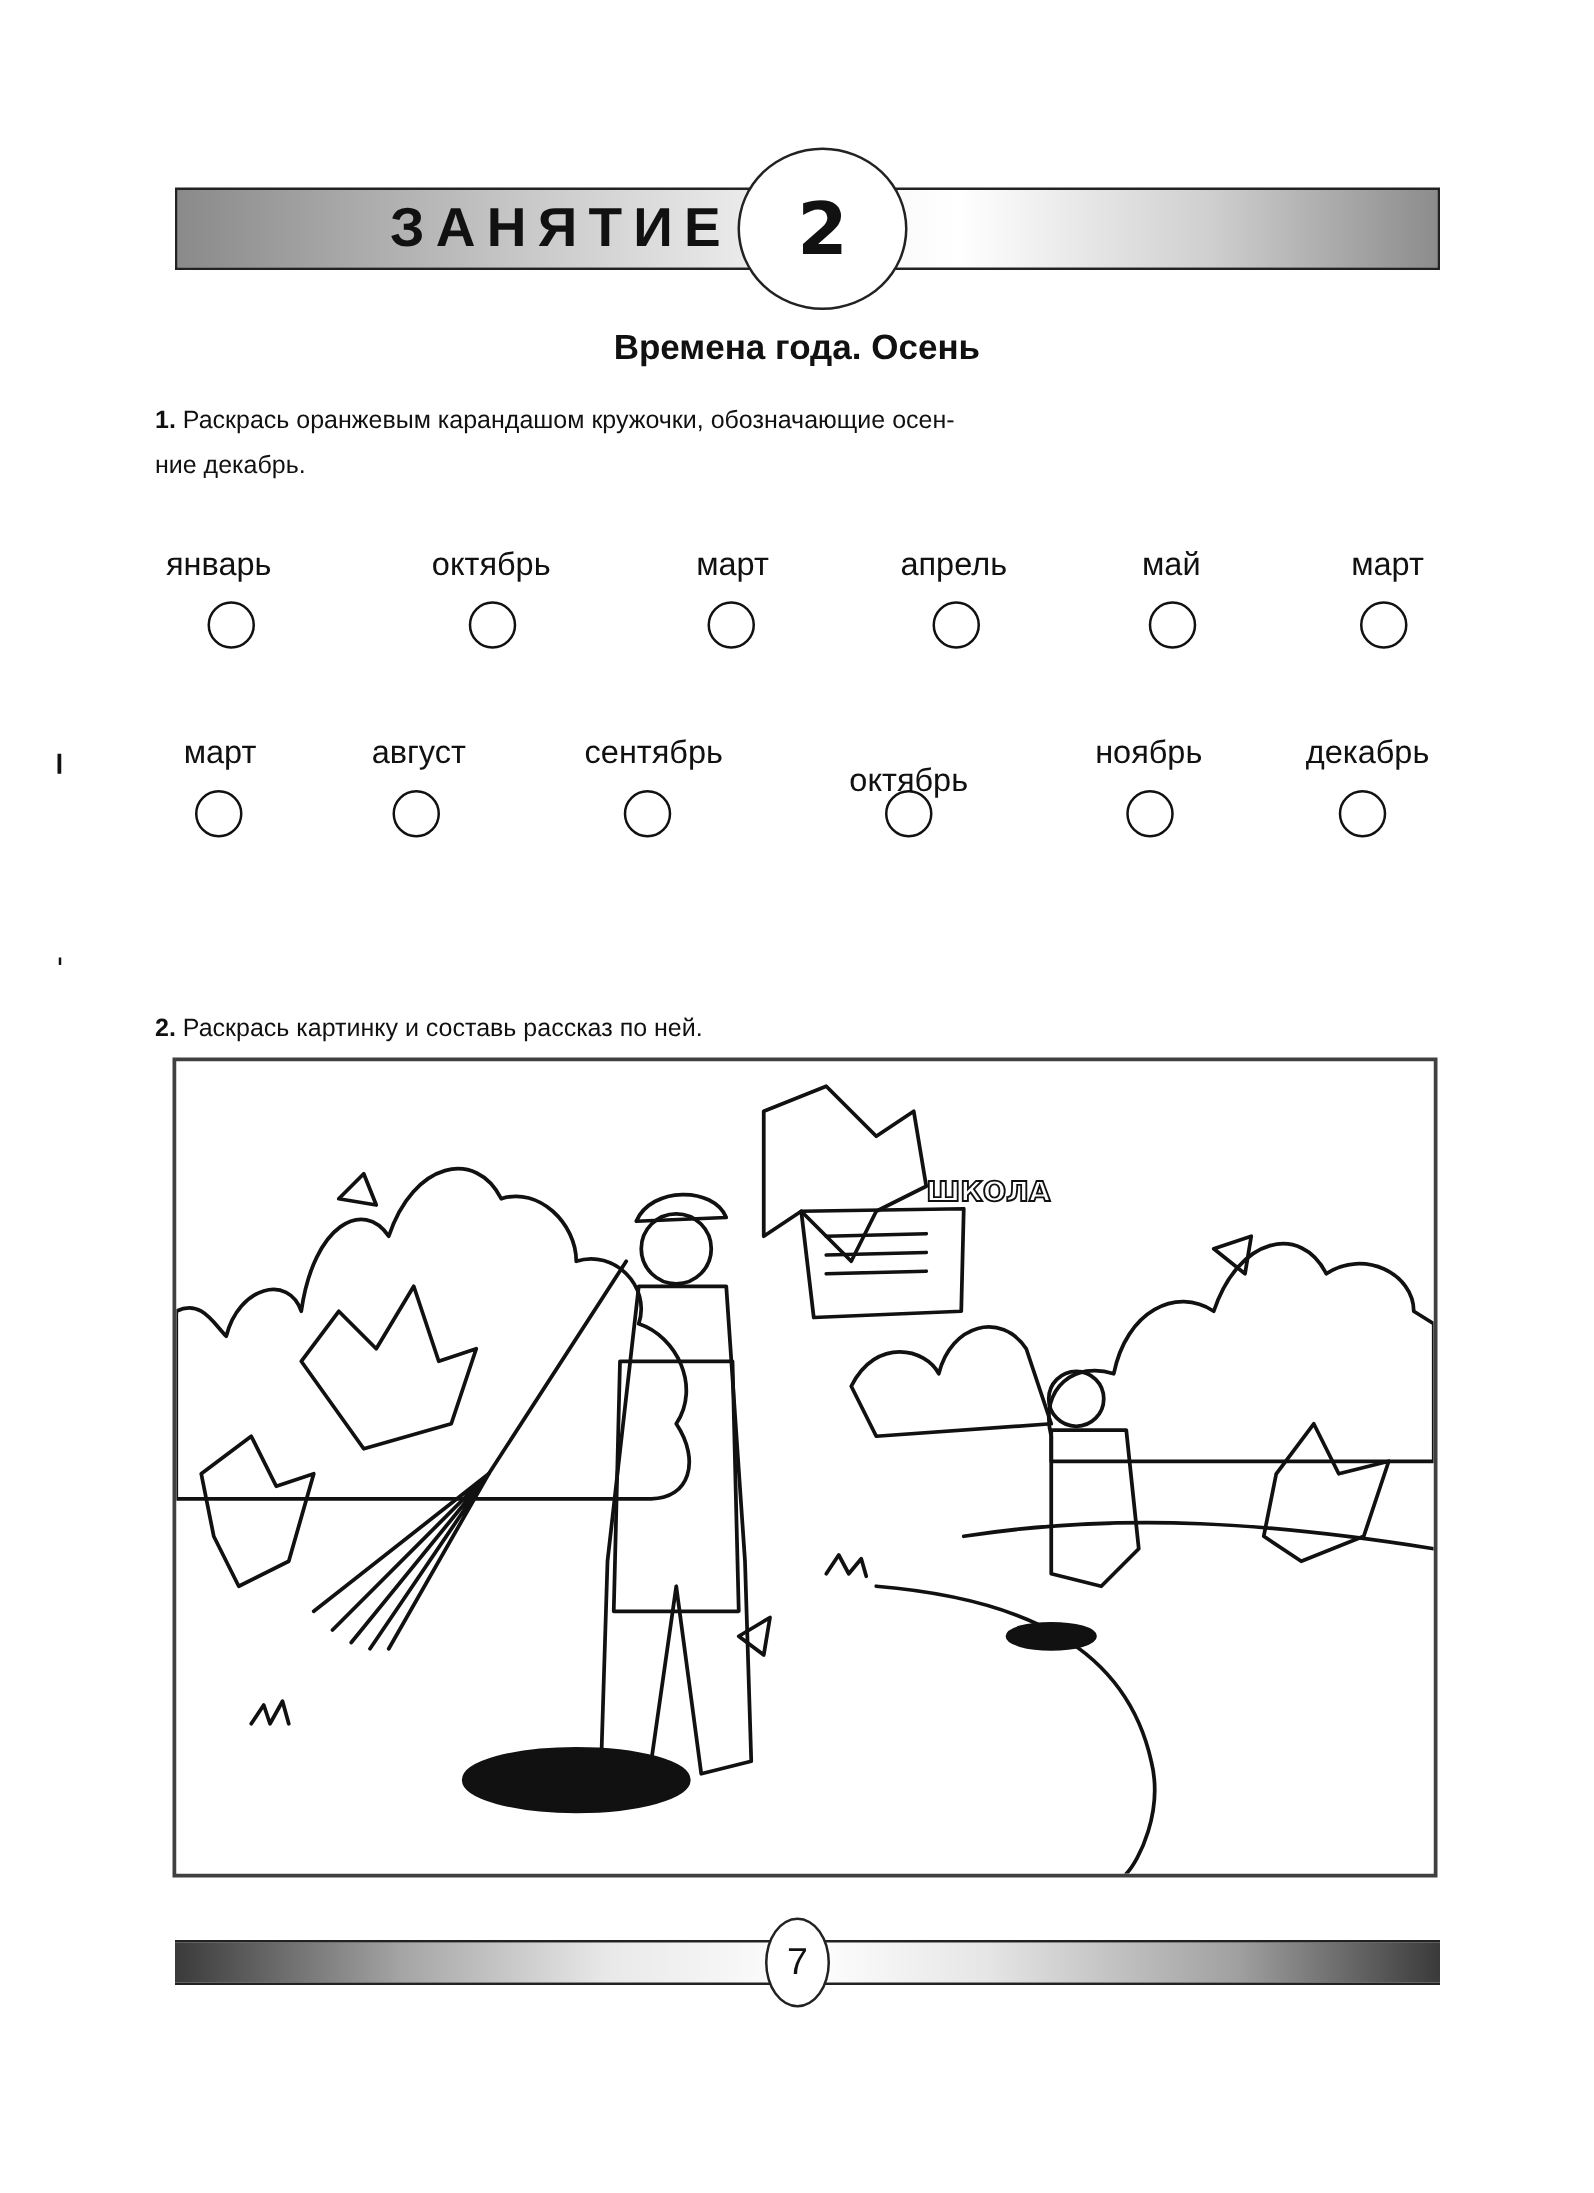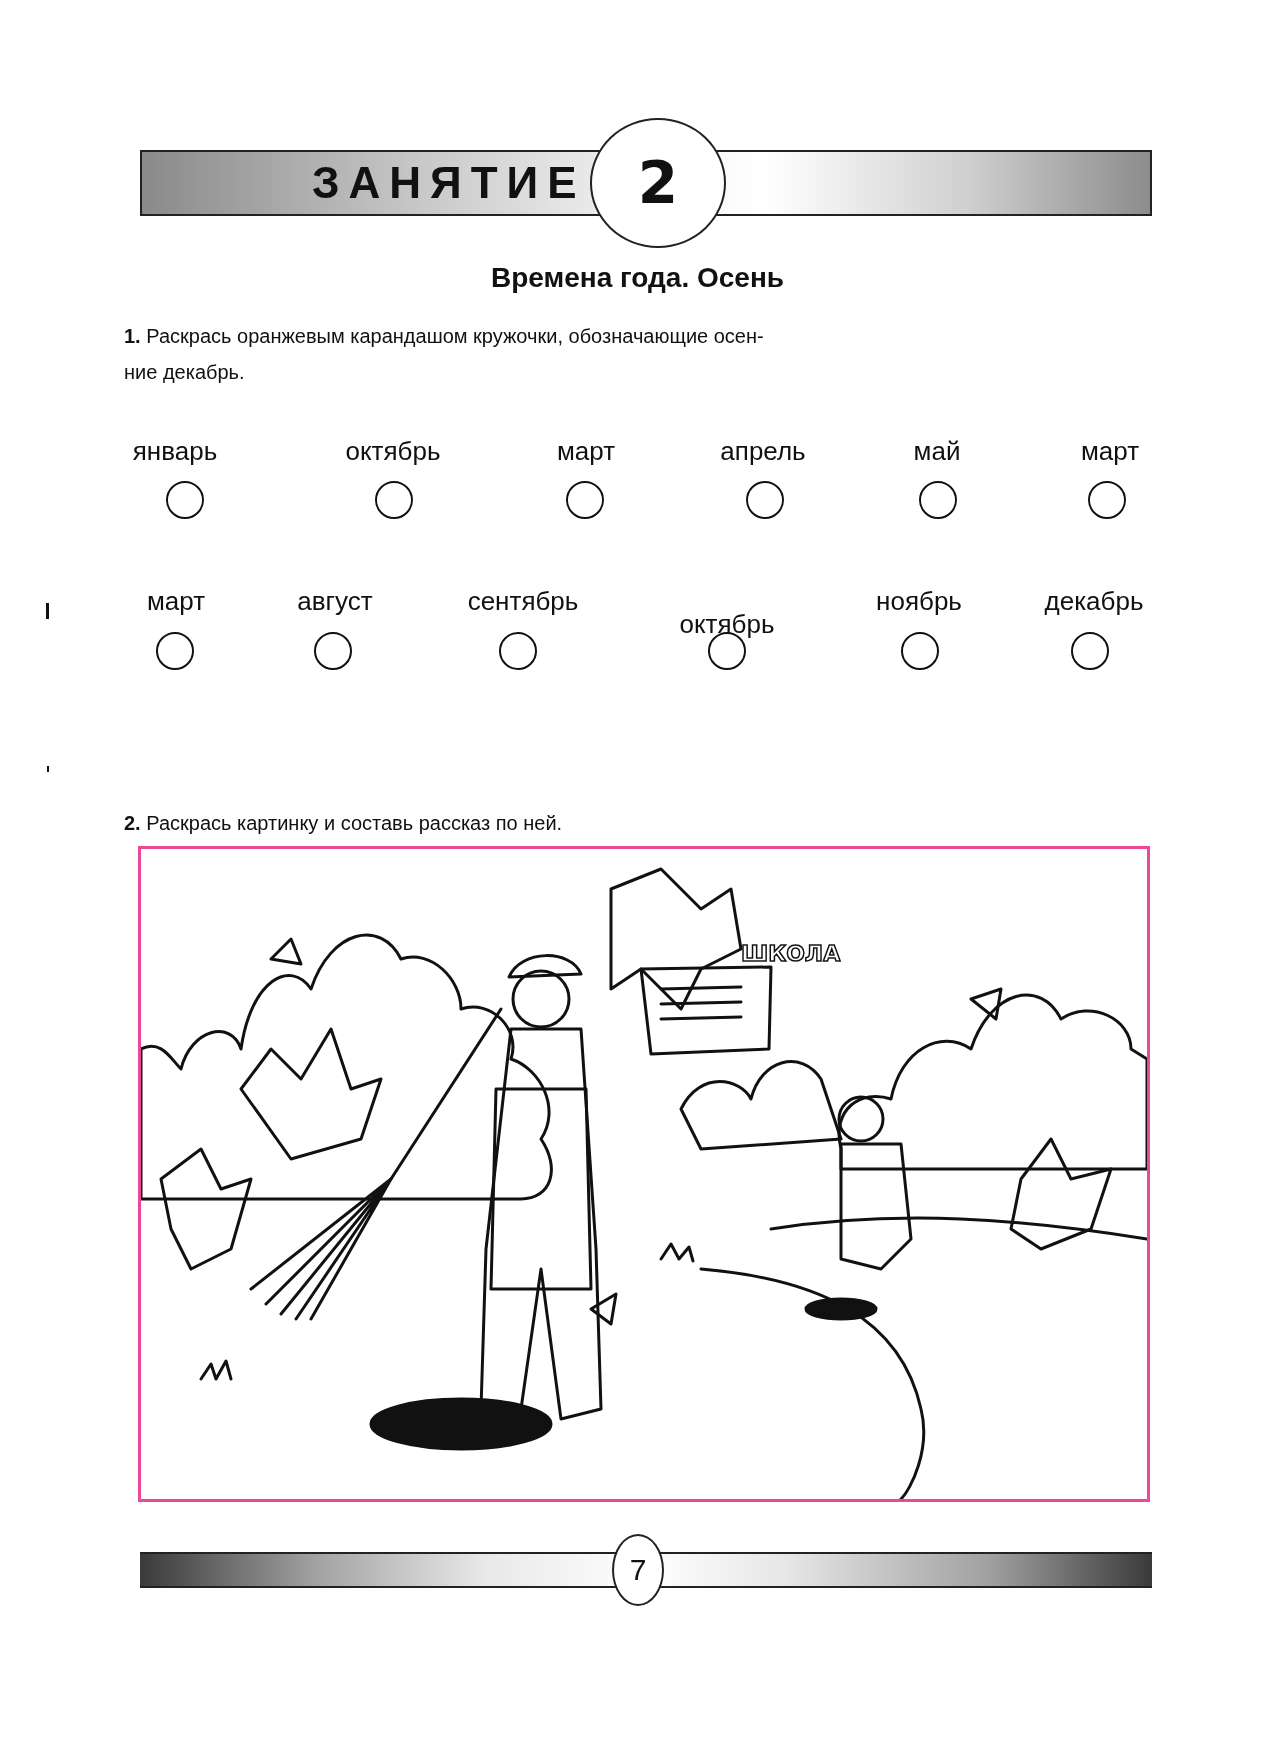--- a/index.html
+++ b/index.html
@@ -24,21 +24,21 @@
   .task { position: absolute; left: 124px; width: 1010px; font-size: 20px; line-height: 36px; }
   .task .num { font-weight: bold; }
   .task1 { top: 318px; }
   .task2 { top: 790px; margin-top: 15px; }
 
   .month { position: absolute; font-size: 26px; text-align: right; transform: translateX(-50%); white-space: nowrap; }
   .circle { position: absolute; width: 38px; height: 38px; border: 2.5px solid #111; border-radius: 50%;
             box-sizing: border-box; transform: translateX(-50%); background: #fff; cursor: pointer; }
 
   .picture { position: absolute; left: 138px; top: 846px; width: 1012px; height: 656px;
-             border: 3px solid #ec4899; box-sizing: border-box; overflow: hidden; background: #fff; }
+             border: 3px solid #404040; box-sizing: border-box; overflow: hidden; background: #fff; }
   .picture svg { width: 100%; height: 100%; display: block; }
 
   
   .footer-bar { position: absolute; left: 140px; top: 1552px; width: 1012px; height: 36px;
                 border-top: 2px solid #222; border-bottom: 2px solid #222; box-sizing: border-box;
                 background: linear-gradient(90deg, #3a3a3a 0%, #a5a5a5 18%, #e8e8e8 34%, #ffffff 50%, #e6e6e6 64%, #a0a0a0 84%, #3a3a3a 100%); }
   .footer-oval { position: absolute; left: 612px; top: 1534px; width: 52px; height: 72px;
                  border: 2px solid #222; border-radius: 50%; background: #fff; box-sizing: border-box; }
   .page-number { position: absolute; left: 612px; top: 1534px; width: 52px; height: 72px; line-height: 72px;
                  text-align: center; font-size: 30px; }

